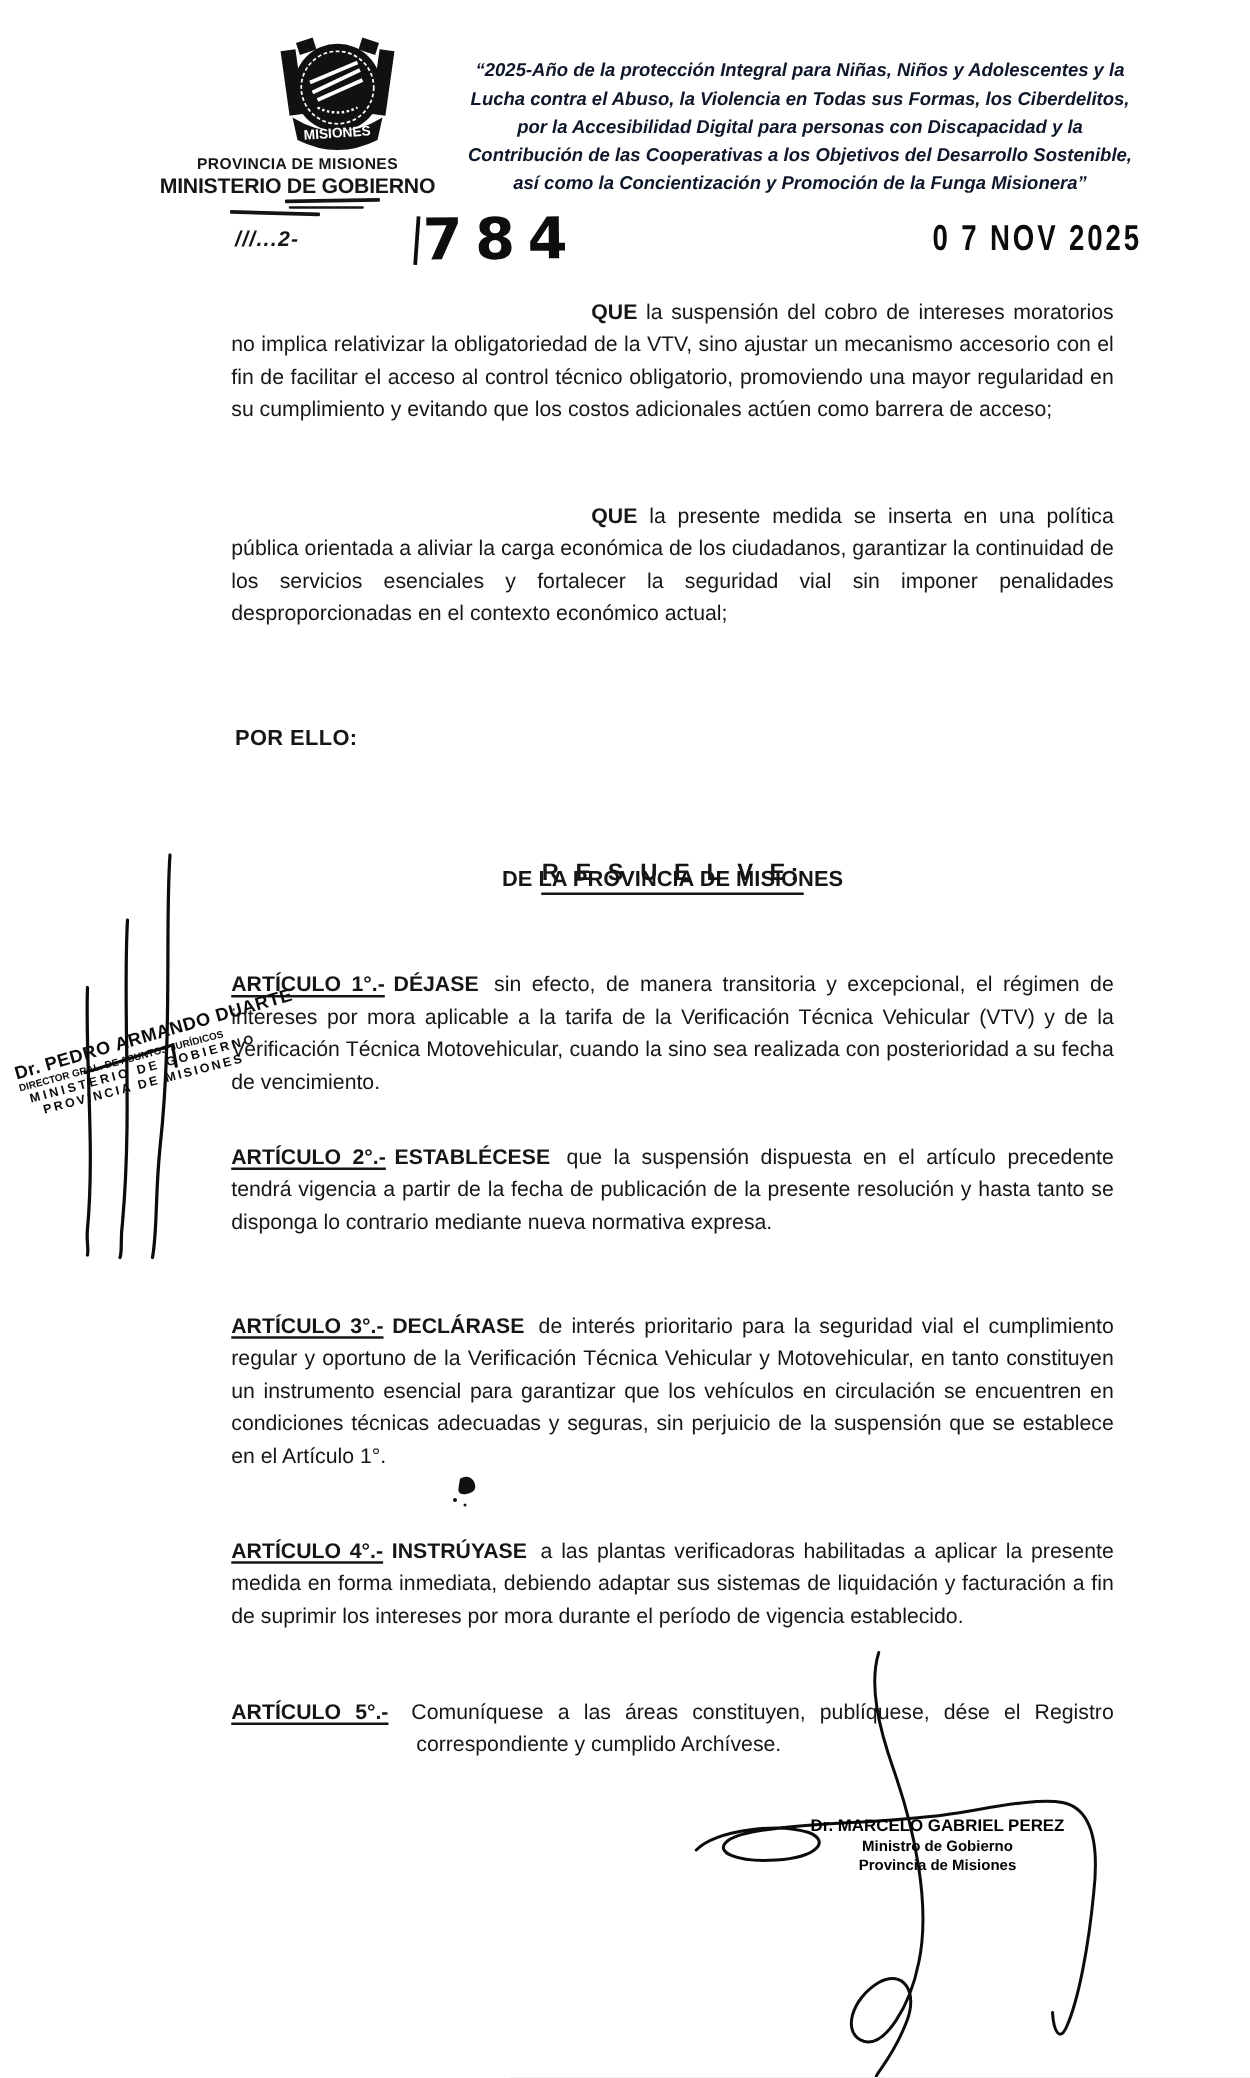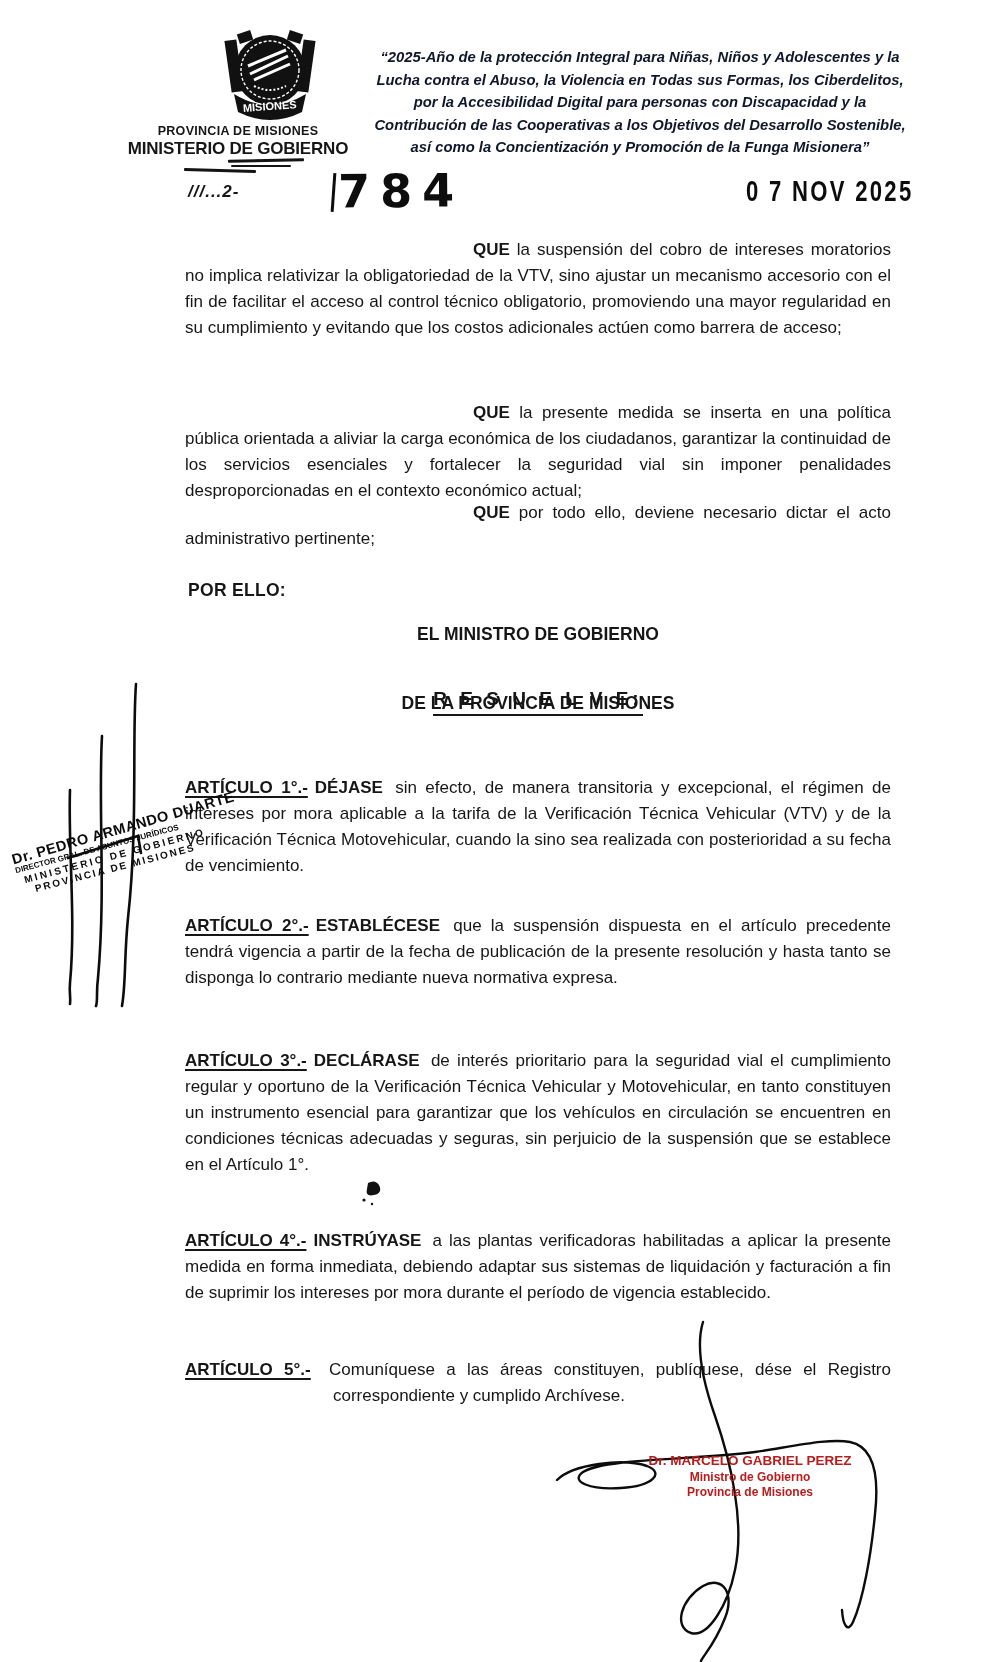--- a/index.html
+++ b/index.html
@@ -66,21 +66,21 @@
     transform:rotate(-16deg); transform-origin:left top; color:#0b0b0b;
   }
   .sd1 { font-size:14.5px; font-weight:bold; white-space:nowrap; letter-spacing:0.5px; }
   .sd2 { font-size:8px; font-weight:bold; white-space:nowrap; margin-top:1px; transform:rotate(1deg); }
   .sd3 { font-size:10px; font-weight:bold; letter-spacing:2.5px; white-space:nowrap; margin-top:1px; padding-left:6px; transform:rotate(1deg); }
   .sd4 { font-size:10px; font-weight:bold; letter-spacing:2px; white-space:nowrap; margin-top:1px; padding-left:14px; transform:rotate(1.5deg); }
   .sig-duarte { position:absolute; left:40px; top:678px; }
   .sig-perez { position:absolute; left:545px; top:1318px; }
   .stamp-perez {
     position:absolute; left:645px; top:1452px; width:210px; text-align:center;
-    color:#b91c1c; line-height:1.3;
+    color:#000000; line-height:1.3;
   }
   .sp1 { font-size:13.5px; font-weight:bold; white-space:nowrap; }
   .sp2 { font-size:12px; font-weight:bold; }
   .sp3 { font-size:12px; font-weight:bold; }
   .ink-mark { position:absolute; left:358px; top:1178px; }
 </style>
 </head>
 <body>
 
 <div class="page">
@@ -110,24 +110,22 @@
 
   <div class="page-ref">///...2-</div>
   <div class="res-artifact"></div>
   <div class="res-number">784</div>
   <div class="date-stamp">0 7 NOV 2025</div>
 
   <p class="para indent p1"><span class="lead">QUE</span> <span>la suspensión del cobro de intereses moratorios no implica relativizar la obligatoriedad de la VTV, sino ajustar un mecanismo accesorio con el fin de facilitar el acceso al control técnico obligatorio, promoviendo una mayor regularidad en su cumplimiento y evitando que los costos adicionales actúen como barrera de acceso;</span></p>
 
   <p class="para indent p2"><span class="lead">QUE</span> <span>la presente medida se inserta en una política pública orientada a aliviar la carga económica de los ciudadanos, garantizar la continuidad de los servicios esenciales y fortalecer la seguridad vial sin imponer penalidades desproporcionadas en el contexto económico actual;</span></p>
 
-  <p class="para indent p3"><span class="lead">QUE</span> <span>por todo ello, deviene necesario dictar el acto administrativo pertinente;</span></p>
 
   <div class="por-ello">POR ELLO:</div>
-  <div class="auth auth1">EL MINISTRO DE GOBIERNO</div>
   <div class="auth auth2">DE LA PROVINCIA DE MISIONES</div>
   <div class="resuelve-row">
     <span class="resuelve">R E S U E L V E:</span>
   </div>
 
   <p class="article a1"><span class="art-label">ARTÍCULO 1°.-</span><span class="art-verb">DÉJASE</span> <span>sin efecto, de manera transitoria y excepcional, el régimen de intereses por mora aplicable a la tarifa de la Verificación Técnica Vehicular (VTV) y de la Verificación Técnica Motovehicular, cuando la sino sea realizada con posterioridad a su fecha de vencimiento.</span></p>
 
   <p class="article a2"><span class="art-label">ARTÍCULO 2°.-</span><span class="art-verb">ESTABLÉCESE</span> <span>que la suspensión dispuesta en el artículo precedente tendrá vigencia a partir de la fecha de publicación de la presente resolución y hasta tanto se disponga lo contrario mediante nueva normativa expresa.</span></p>
 
   <p class="article a3"><span class="art-label">ARTÍCULO 3°.-</span><span class="art-verb">DECLÁRASE</span> <span>de interés prioritario para la seguridad vial el cumplimiento regular y oportuno de la Verificación Técnica Vehicular y Motovehicular, en tanto constituyen un instrumento esencial para garantizar que los vehículos en circulación se encuentren en condiciones técnicas adecuadas y seguras, sin perjuicio de la suspensión que se establece en el Artículo 1°.</span></p>

